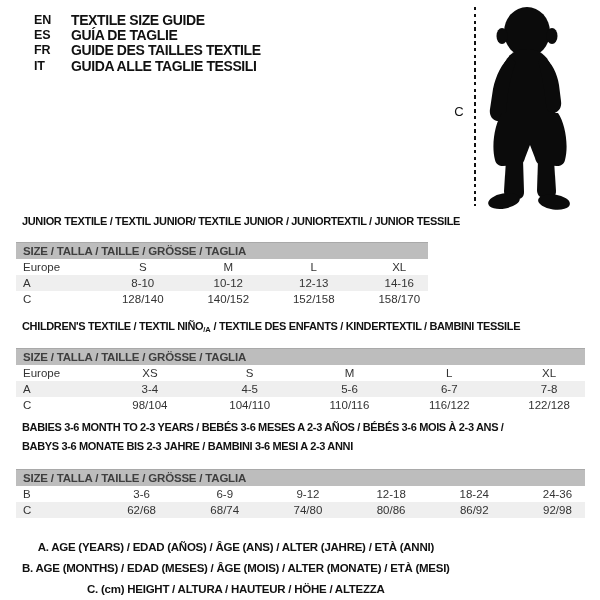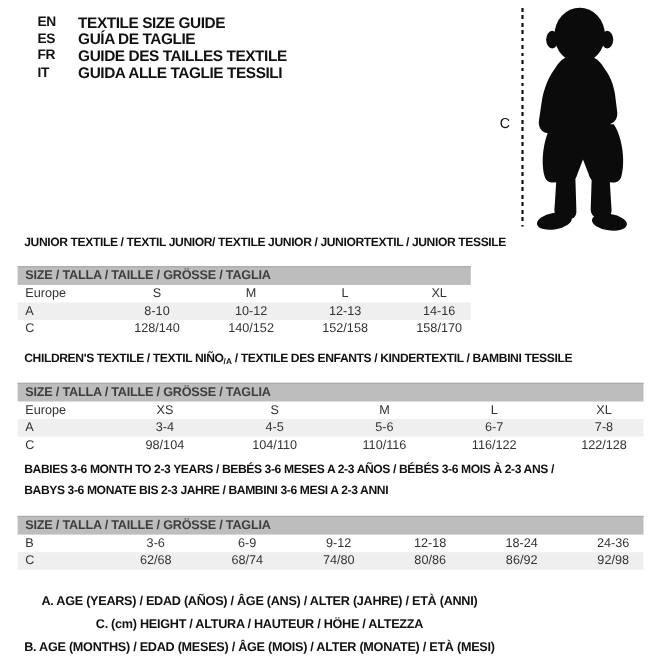--- a/index.html
+++ b/index.html
@@ -169,17 +169,17 @@
       <span class="cell">68/74</span>
       <span class="cell">74/80</span>
       <span class="cell">80/86</span>
       <span class="cell">86/92</span>
       <span class="cell">92/98</span>
     </div>
   </div>
 
   <div class="footnotes">
     <div class="footnote">A. AGE (YEARS) / EDAD (AÑOS) / ÂGE (ANS) / ALTER (JAHRE) / ETÀ (ANNI)</div>
+    <div class="footnote">B. AGE (MONTHS) / EDAD (MESES) / ÂGE (MOIS) / ALTER (MONATE) / ETÀ (MESI)</div>
     <div class="footnote">C. (cm) HEIGHT / ALTURA / HAUTEUR / HÖHE / ALTEZZA</div>
-    <div class="footnote">B. AGE (MONTHS) / EDAD (MESES) / ÂGE (MOIS) / ALTER (MONATE) / ETÀ (MESI)</div>
   </div>
 
 </div>
 
 </body></html>

